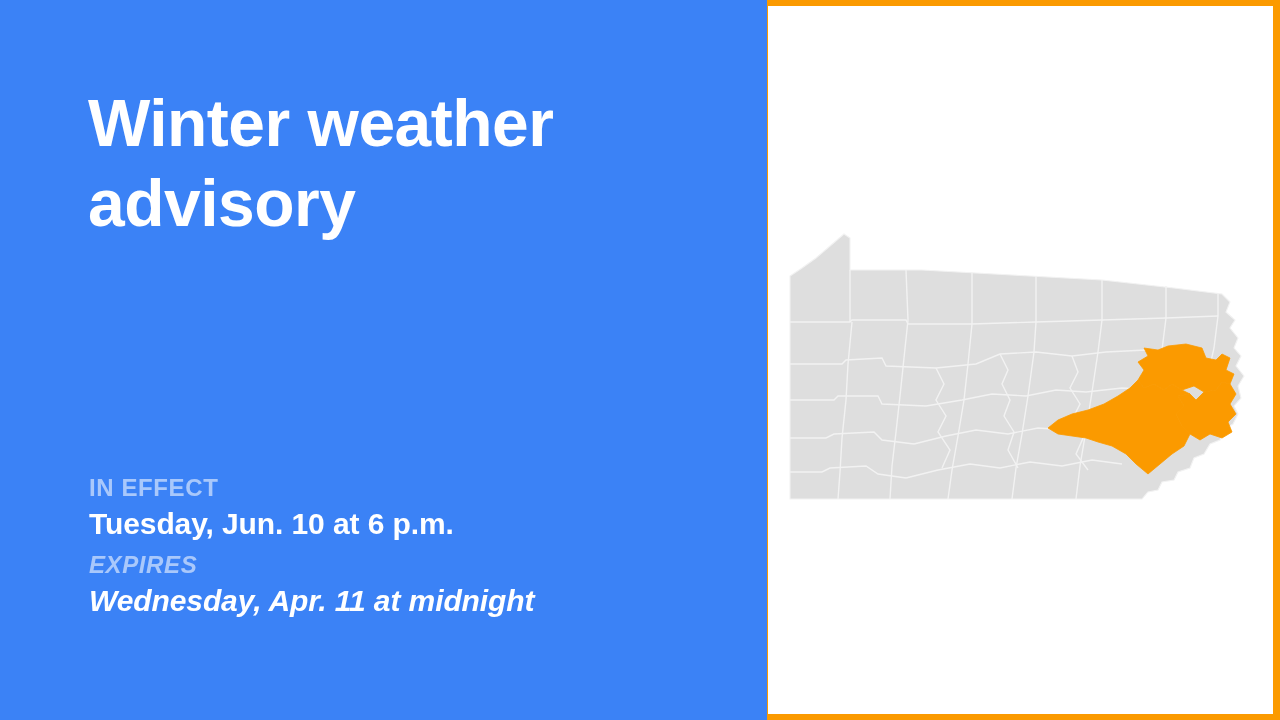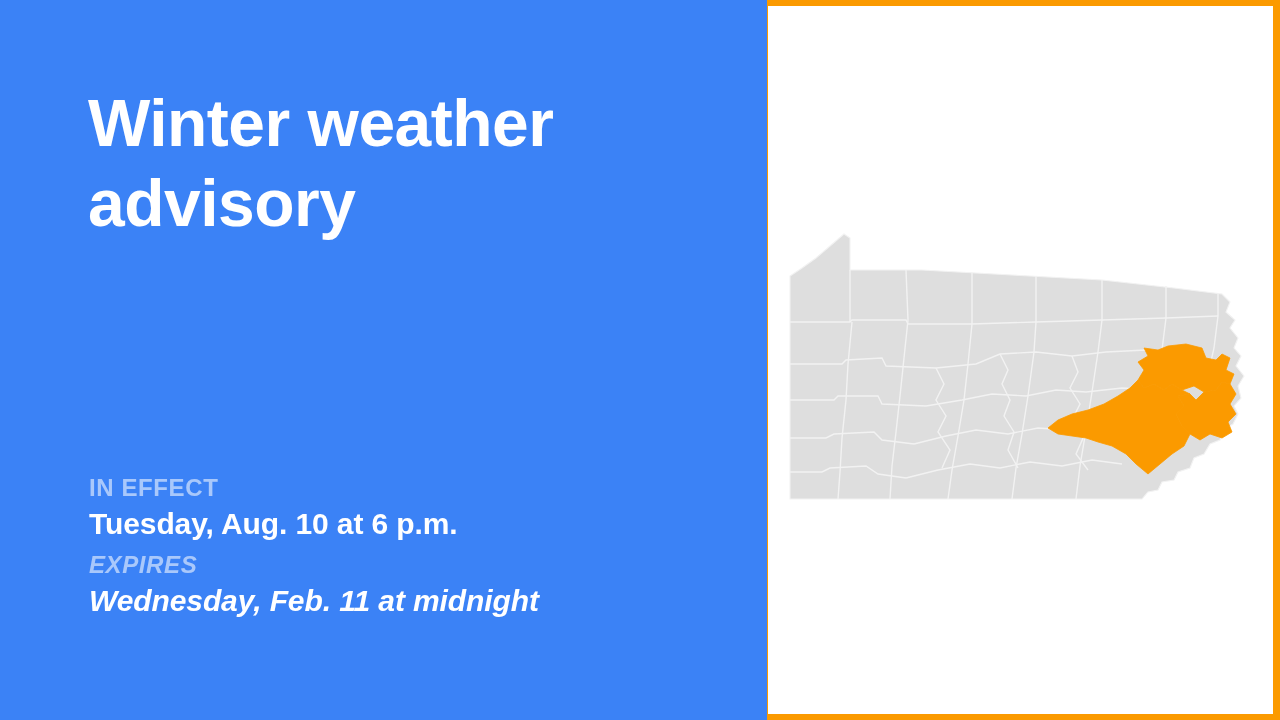--- a/index.html
+++ b/index.html
@@ -115,26 +115,26 @@
 <body>
 
 <div class="graphic">
 
   <div class="left-panel">
 
     <h1 class="headline">Winter weather advisory</h1>
 
     <div class="meta-block meta-in-effect">
       <span class="meta-label">IN EFFECT</span>
-      <span class="meta-value">Tuesday, Aug. 10 at 6 p.m.</span>
+      <span class="meta-value">Tuesday, Jun. 10 at 6 p.m.</span>
     </div>
 
     <div class="meta-block meta-expires">
       <span class="meta-label">EXPIRES</span>
-      <span class="meta-value">Wednesday, Feb. 11 at midnight</span>
+      <span class="meta-value">Wednesday, Apr. 11 at midnight</span>
     </div>
 
   </div>
 
   <div class="right-panel">
     <div class="right-panel-inner">
       <div class="map-wrap">
 
         <svg class="map-svg" viewBox="0 0 470 290">
 

